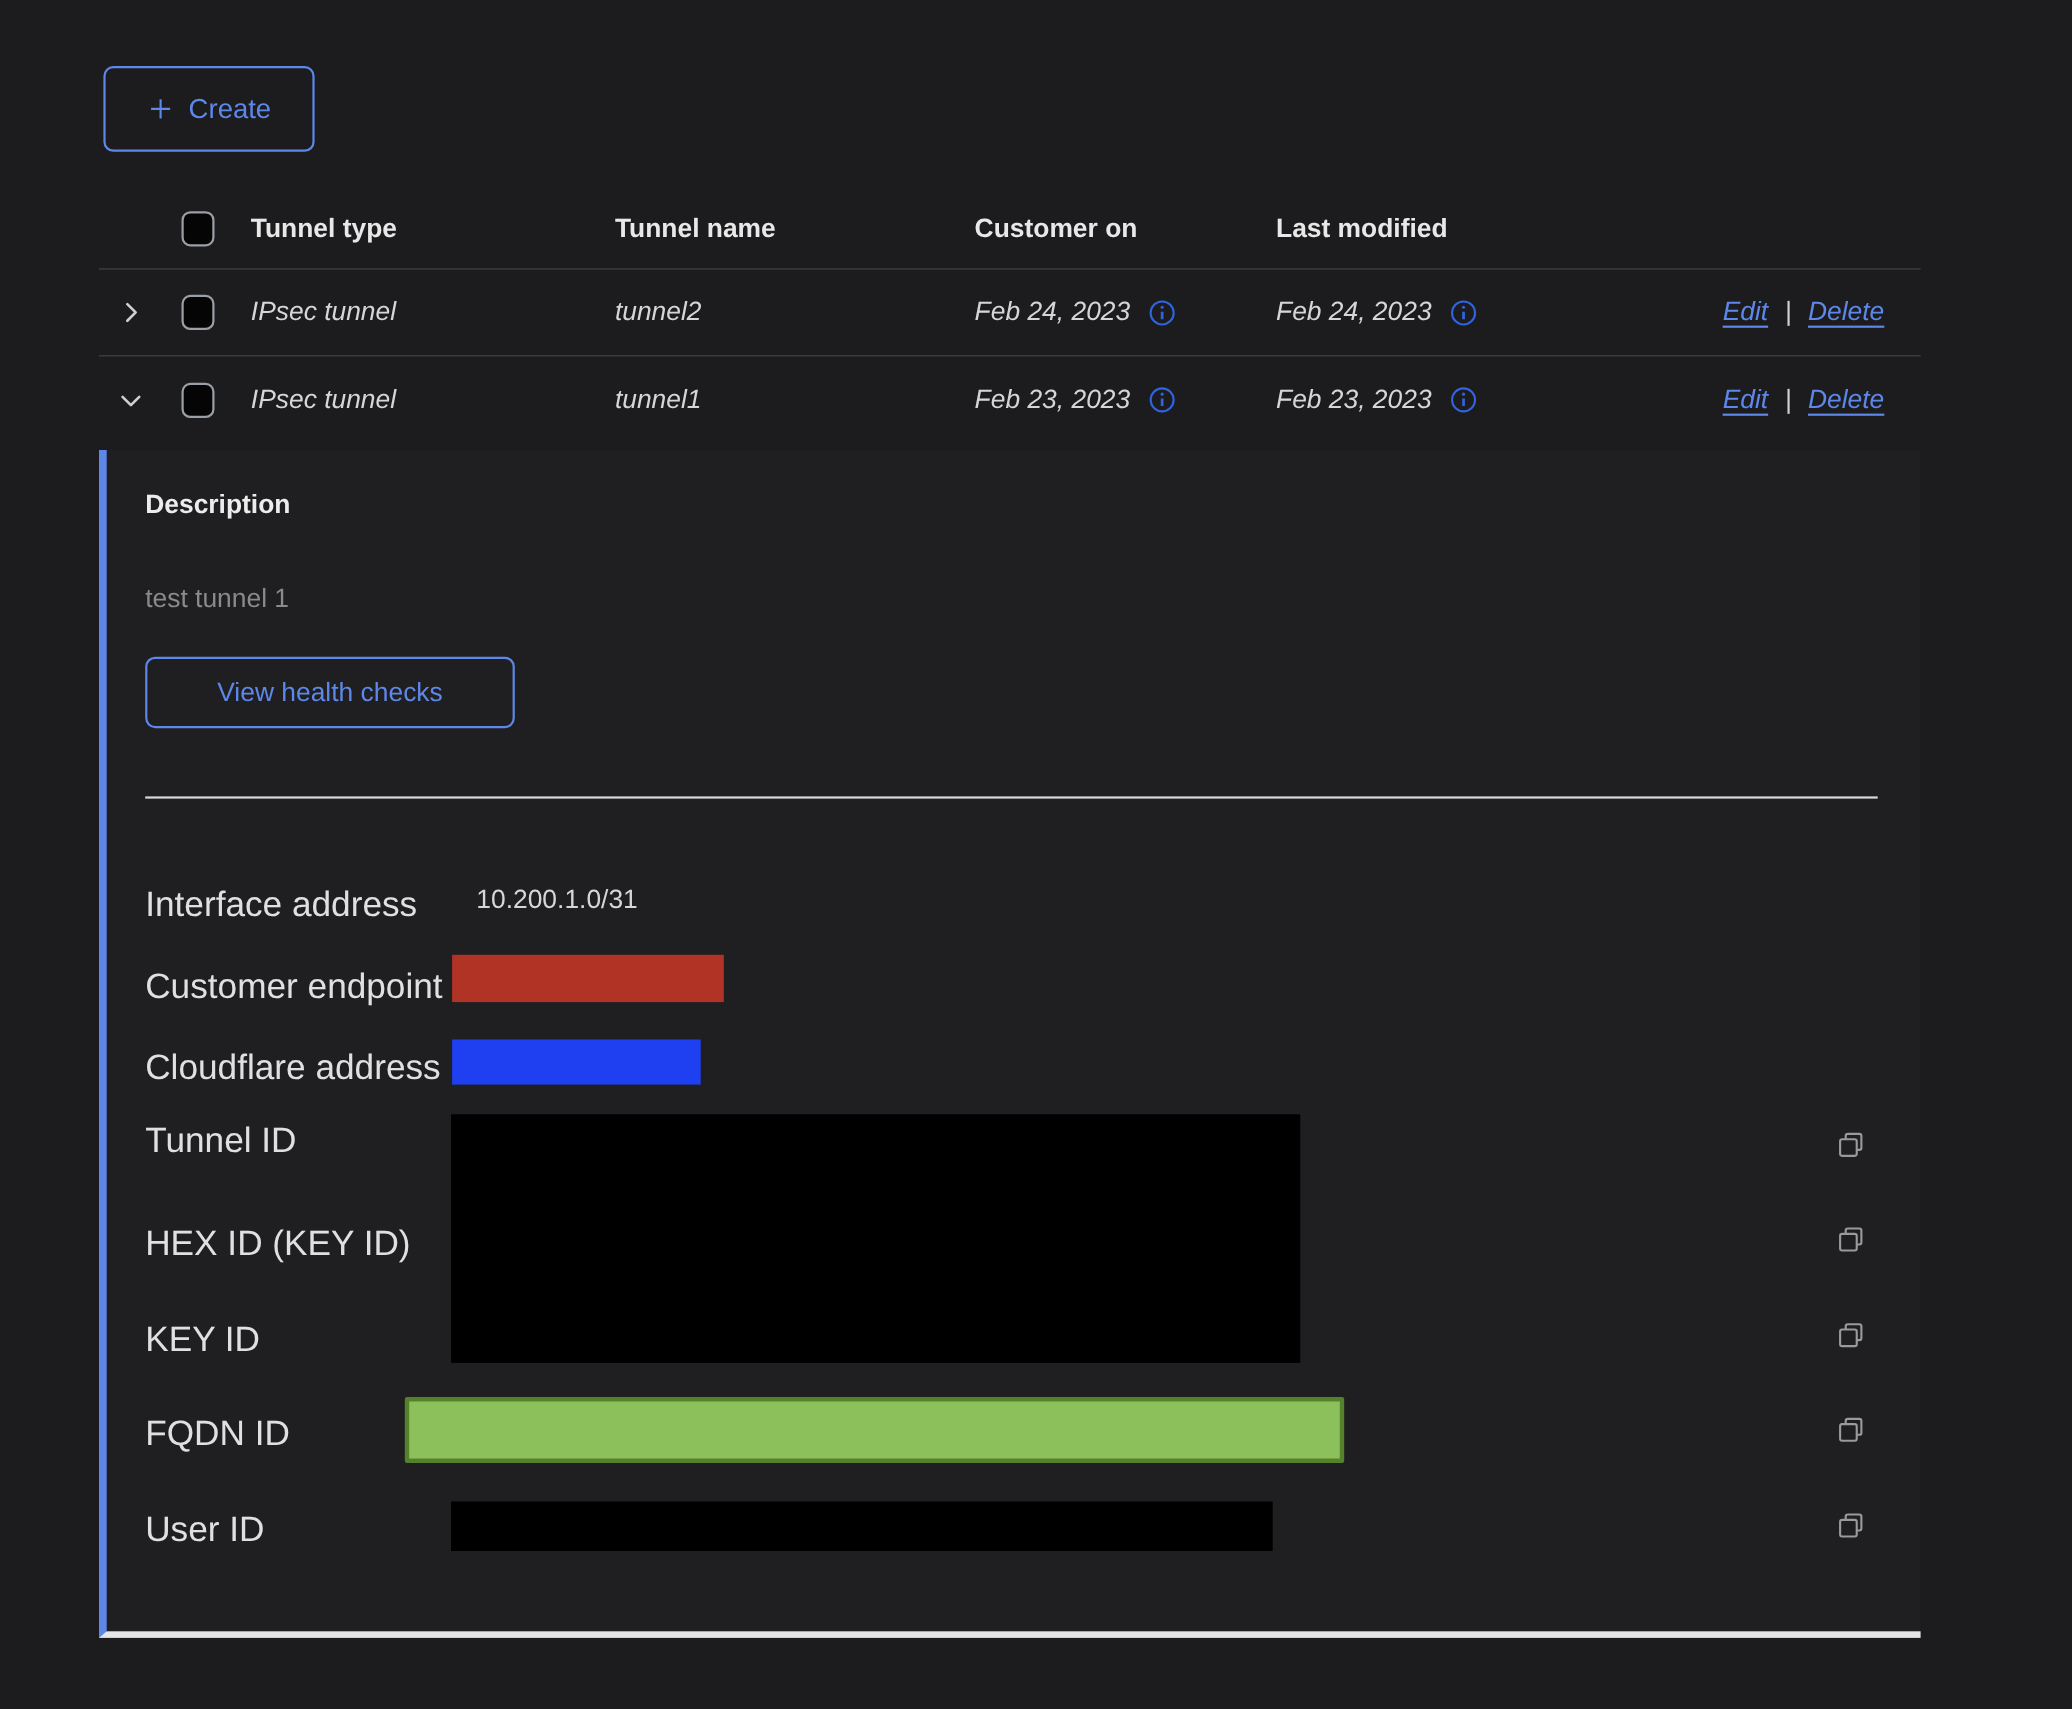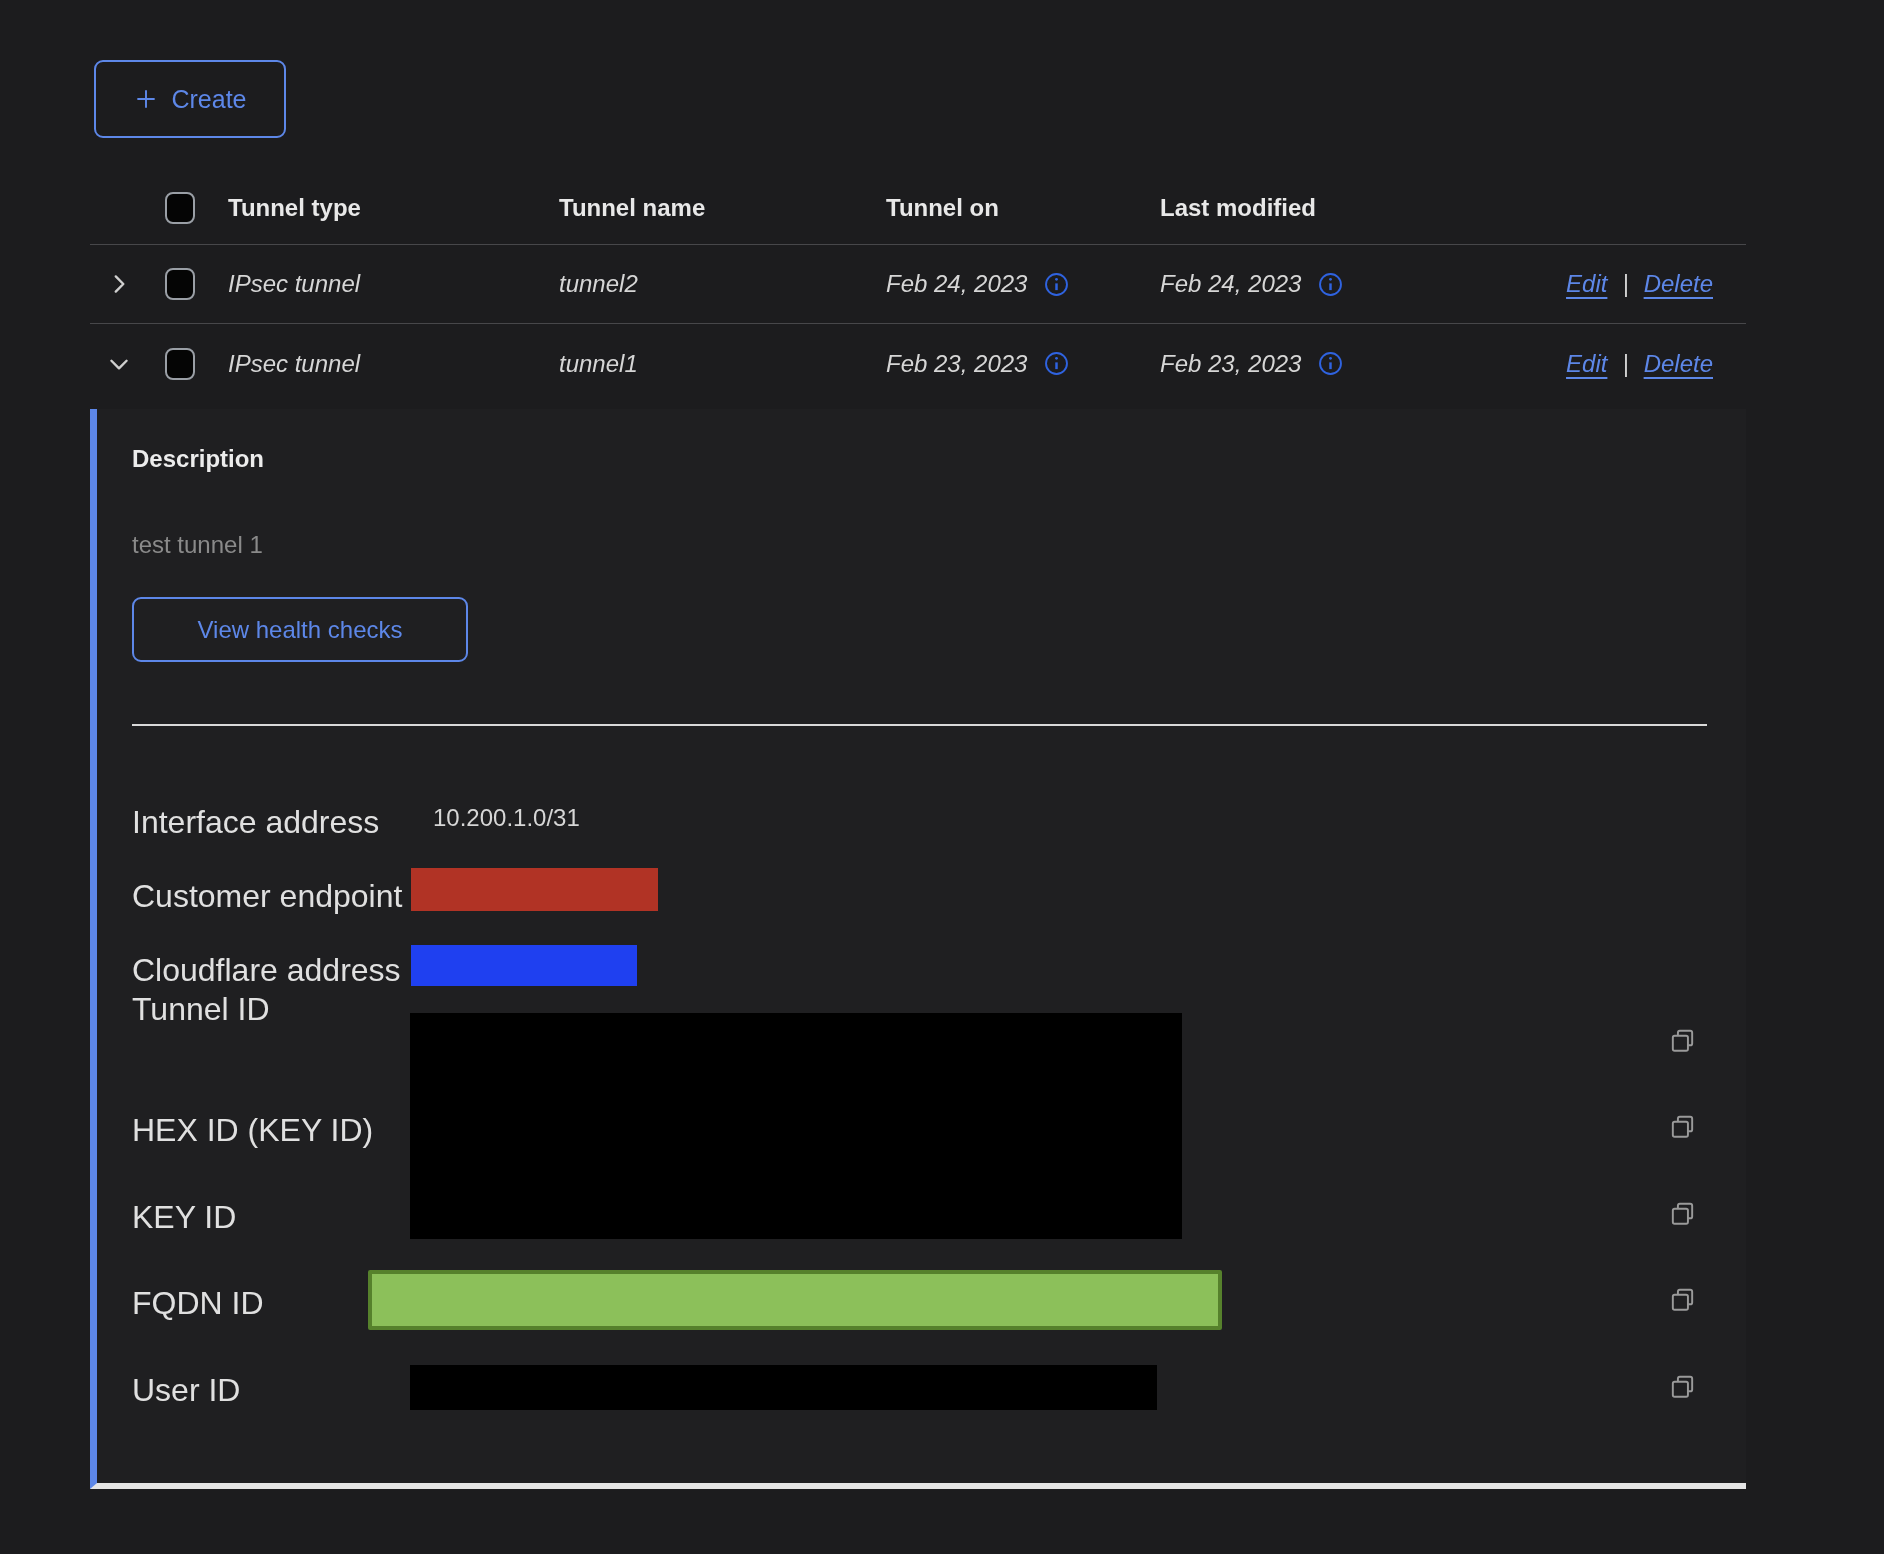--- a/index.html
+++ b/index.html
@@ -140,21 +140,21 @@
 
   <div class="table">
 
     <div class="t-row t-head">
       <div class="chev-cell"></div>
       <div>
           <div class="checkbox"></div>
         </div>
       <div class="hcell">Tunnel type</div>
       <div class="hcell">Tunnel name</div>
-      <div class="hcell">Tunnel on</div>
+      <div class="hcell">Customer on</div>
       <div class="hcell">Last modified</div>
       <div></div>
     </div>
 
     <div class="t-row t-body-row">
       <div class="chev-cell">
         <svg class="chev" viewBox="0 0 24 24" fill="none" stroke="#cfcfcf" stroke-width="2.2" stroke-linecap="round" stroke-linejoin="round">
           <path d="M9 5l7 7-7 7"></path>
         </svg>
       </div>
@@ -234,21 +234,21 @@
 
     <div class="abs f-label" style="top:395px;">Interface address</div>
     <div class="abs f-value" style="left:336px; top:395px;">10.200.1.0/31</div>
 
     <div class="abs f-label" style="top:469px;">Customer endpoint</div>
     <div class="redact redact-red"></div>
 
     <div class="abs f-label" style="top:543px;">Cloudflare address</div>
     <div class="redact redact-blue"></div>
 
-    <div class="abs f-label" style="top:582px;">Tunnel ID</div>
+    <div class="abs f-label" style="top:609px;">Tunnel ID</div>
     <div class="abs f-label" style="top:703px;">HEX ID (KEY ID)</div>
     <div class="abs f-label" style="top:790px;">KEY ID</div>
     <div class="redact redact-black-ids"></div>
 
     <div class="abs f-label" style="top:876px;">FQDN ID</div>
     <div class="redact redact-green"></div>
 
     <div class="abs f-label" style="top:963px;">User ID</div>
     <div class="redact redact-black-user"></div>
 

